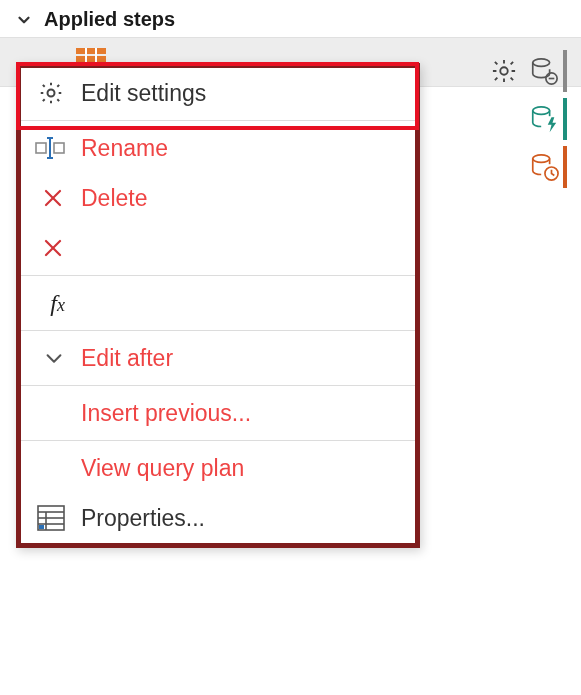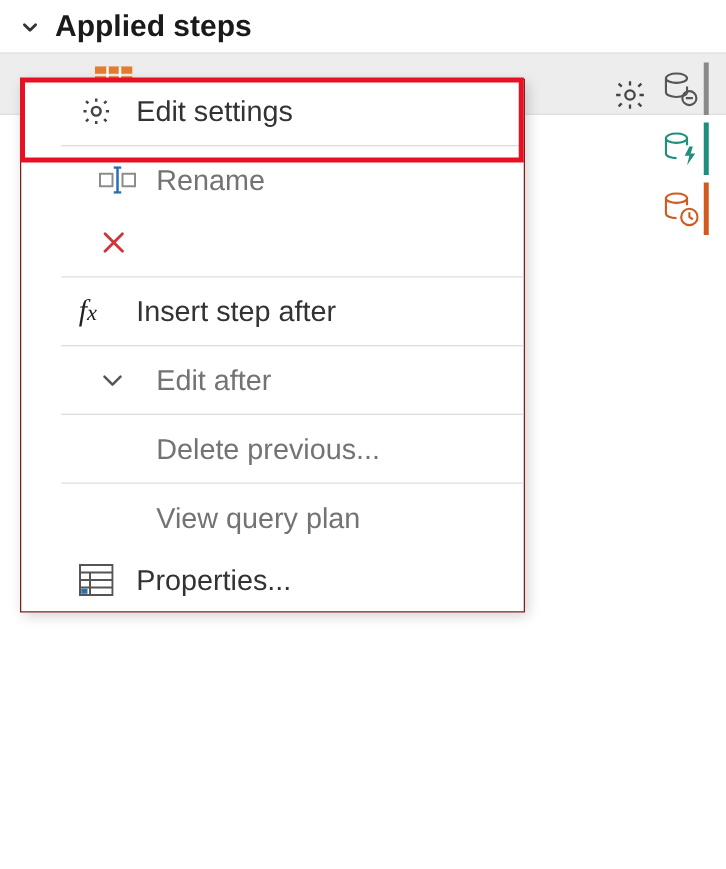--- a/index.html
+++ b/index.html
@@ -16,21 +16,21 @@
       display: flex;
       align-items: center;
       padding: 8px 14px 6px 14px;
       gap: 10px;
     }
     .section-header .chev {
       width: 20px; height: 20px;
       display: flex; align-items: center; justify-content: center;
     }
     .section-title {
-      font-size: 24px;
+      font-size: 20px;
       font-weight: 600;
       color: #1a1a1a;
     }
 
     .step-row {
       background: #ededed;
       border-top: 1px solid #e0e0e0;
       border-bottom: 1px solid #e0e0e0;
       height: 50px;
       display: flex;
@@ -71,41 +71,40 @@
     .tool-icon.bar-gray   { border-right-color: #898989; }
     .tool-icon.bar-teal   { border-right-color: #1e8f7d; }
     .tool-icon.bar-orange { border-right-color: #d15a1f; }
 
     .context-menu {
       position: absolute;
       left: 16px;
       top: 63px;
       width: 404px;
       background: #fff;
-      border: 1px solid #7f1d1d;
+      border: 5px solid #7f1d1d;
       box-shadow: 2px 3px 10px rgba(0,0,0,0.18);
       z-index: 10;
-      padding-left: 32px;
     }
     .menu-item {
       display: flex;
       align-items: center;
       height: 50px;
       padding: 0 14px;
       gap: 16px;
       font-size: 23px;
       color: #333;
     }
-    .menu-item.disabled { color: #737373; margin-left: 16px; }
+    .menu-item.disabled { color: #ef4444; }
     .menu-item .mi-icon {
       width: 30px;
       height: 30px;
       display: flex;
       align-items: center;
-      justify-content: flex-start;
+      justify-content: flex-end;
       flex-shrink: 0;
     }
     .menu-item .mi-icon.pad { 
     }
     .menu-sep {
       height: 1px;
       background: #dcdcdc;
       margin: 2px 0;
     }
     .highlight-box {
@@ -192,56 +191,64 @@
       <svg width="30" height="22" viewBox="0 0 30 22" fill="none" stroke="#8c8c8c" stroke-width="1.6">
         <rect x="1" y="6" width="10" height="10"></rect>
         <rect x="19" y="6" width="10" height="10"></rect>
         <line x1="15" y1="1" x2="15" y2="21" stroke="#2a6fb5" stroke-width="2"></line>
         <path d="M12 1h6M12 21h6" stroke="#2a6fb5" stroke-width="2"></path>
       </svg>
     </span>
     <span>Rename</span>
   </div>
 
-
   <div class="menu-item disabled">
     <span class="mi-icon">
       <svg width="24" height="24" viewBox="0 0 24 24" stroke="#d13438" stroke-width="2.2" stroke-linecap="round">
           <line x1="5" y1="5" x2="19" y2="19"></line>
           <line x1="19" y1="5" x2="5" y2="19"></line>
         </svg>
     </span>
+    <span>Delete</span>
+  </div>
+
+  <div class="menu-item disabled">
+    <span class="mi-icon">
+      <svg width="24" height="24" viewBox="0 0 24 24" stroke="#d13438" stroke-width="2.2" stroke-linecap="round">
+          <line x1="5" y1="5" x2="19" y2="19"></line>
+          <line x1="19" y1="5" x2="5" y2="19"></line>
+        </svg>
+    </span>
   </div>
 
   <div class="menu-sep"></div>
 
   <div class="menu-item">
     <span class="mi-icon">
       <span style="font-family:'Segoe UI',serif;font-style:italic;font-size:24px;color:#222;">f<span style="font-size:18px;">x</span></span>
     </span>
-    <span>Insert step after</span>
   </div>
 
   <div class="menu-sep"></div>
 
 
   <div class="menu-item disabled">
     <span class="mi-icon">
       <svg width="22" height="22" viewBox="0 0 24 24" fill="none" stroke="#555" stroke-width="2.2" stroke-linecap="round" stroke-linejoin="round">
           <polyline points="5 9 12 16 19 9"></polyline>
         </svg>
     </span>
     <span>Edit after</span>
   </div>
 
   <div class="menu-sep"></div>
 
   <div class="menu-item disabled">
     <span class="mi-icon pad"></span>
-    <span>Delete previous...</span>
+    <span>Insert previous...</span>
   </div>
 
   <div class="menu-sep"></div>
 
 
   <div class="menu-item disabled">
     <span class="mi-icon pad"></span>
     <span>View query plan</span>
   </div>
 

